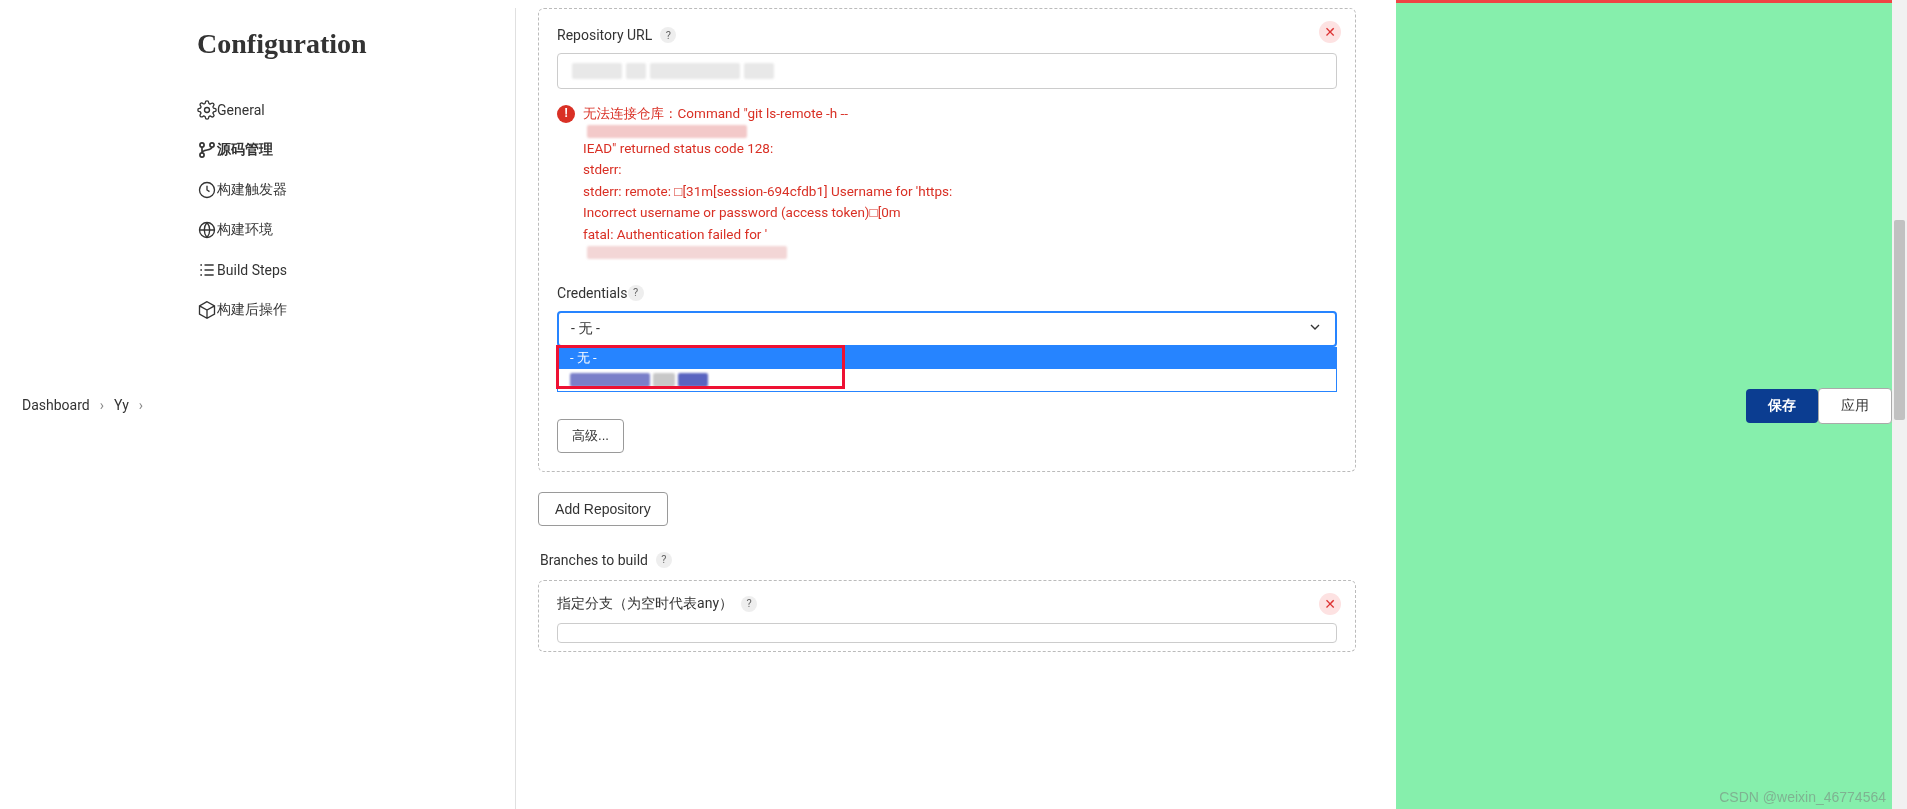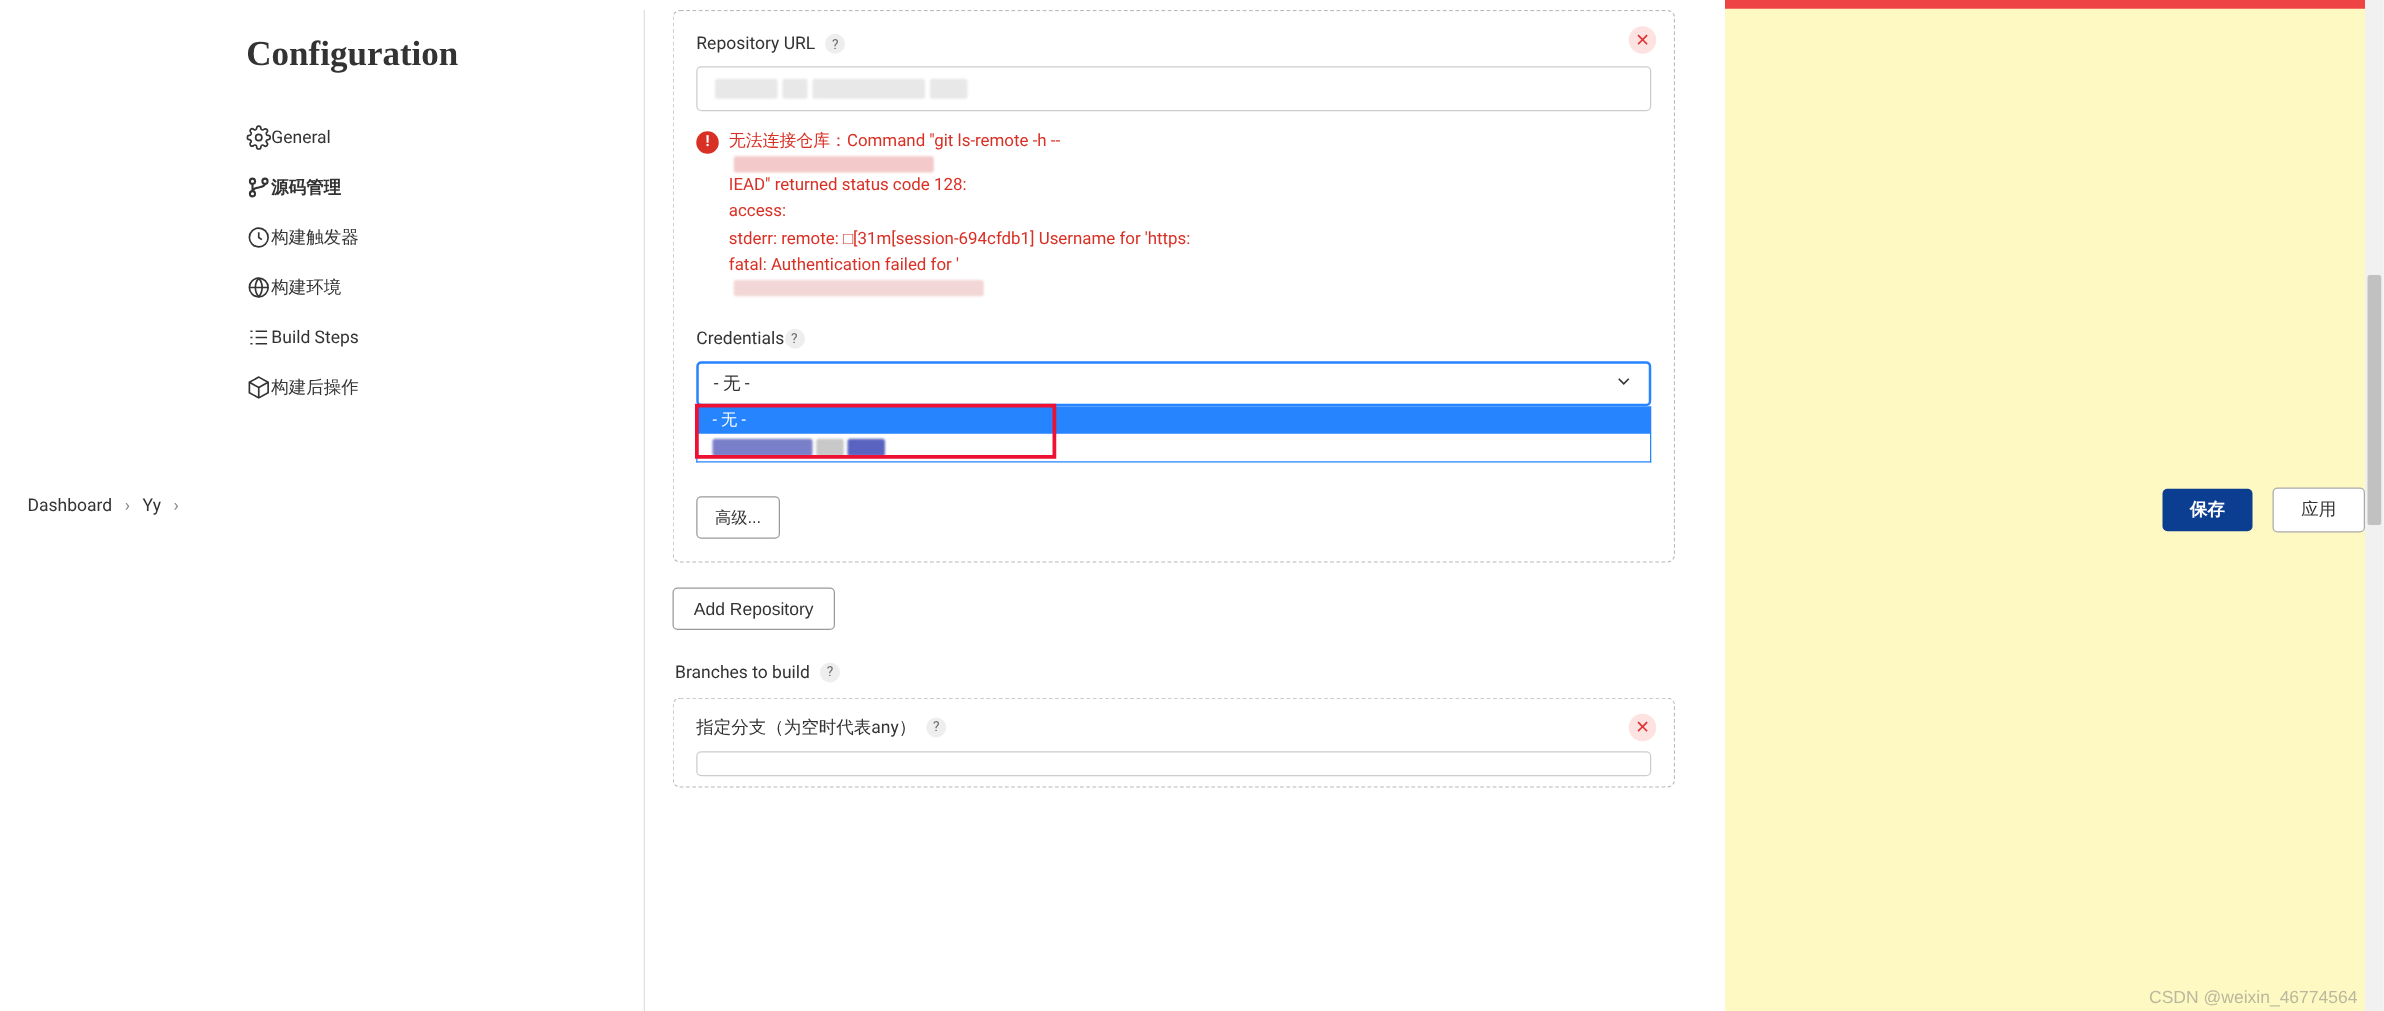--- a/index.html
+++ b/index.html
@@ -54,21 +54,21 @@
   .small-btn { border: 1px solid #9a9a9a; background:#fff; color:#333; padding: 7px 14px; border-radius:4px; font-size: 13px; cursor:pointer; }
 
   .add-repo-row { margin: 0 40px 26px 0;}
   .outline-btn { border: 1px solid #9a9a9a; background:#fff; color:#333; padding: 8px 16px; border-radius:4px; font-size: 14px; cursor:pointer; font-weight:500;}
 
   .branches-label { display:flex; align-items:center; gap:8px; margin: 0 40px 12px 2px; }
 
   .branch-box { border: 1px dashed #bbb; border-radius:6px; padding: 14px 18px 8px 18px; margin: 0 40px 0 0; position: relative;}
   .branch-box .inner-input { height:20px; border:1px solid #ccc; border-radius:4px; margin-top:10px; width:100%;}
 
-  .bottom-bar { border-top: 7px solid #ef4444; display:flex; align-items:center; gap: 16px; padding: 14px 0 14px 350px; position:relative; background:#fef9c3;}
+  .bottom-bar { border-top: 3px solid #ef4444; display:flex; align-items:center; padding: 14px 0 14px 350px; position:relative; background:#86efac;}
   .btn-primary { background:#0b3d91; color:#fff; border:none; padding: 8px 22px; border-radius:4px; font-size:14px; font-weight:600; cursor:pointer;}
   .btn-secondary { background:#fff; color:#333; border:1px solid #aaa; padding:8px 22px; border-radius:4px; font-size:14px; cursor:pointer;}
   .watermark { position:absolute; right: 6px; bottom: 4px; color: rgba(120,120,120,0.5); font-size: 14px; font-family: Arial, sans-serif;}
 </style>
 </head>
 <body>
 
 <div class="page">
 
   <div class="breadcrumb">
@@ -160,23 +160,24 @@
         </div>
 
         <div class="error-block">
           <div class="error-icon">!</div>
           <div class="error-lines">
             <span>
                 <span>无法连接仓库：Command "git ls-remote -h --</span>
                 <span class="blur-span"></span>
                 <span>IEAD" returned status code 128:</span>
               </span>
-            <span>access:</span>
+            <span>stderr:</span>
             <span>
                 <span>stderr: remote: □[31m[session-694cfdb1] Username for 'https:</span> 
+                <span>Incorrect username or password (access token)□[0m</span>
               </span>
             <span>
                 <span>fatal: Authentication failed for '</span>
                 <span class="blur-span b2"></span>
               </span>
           </div>
         </div>
 
         <div class="cred-label-row">
           <span class="field-label">Credentials</span>

